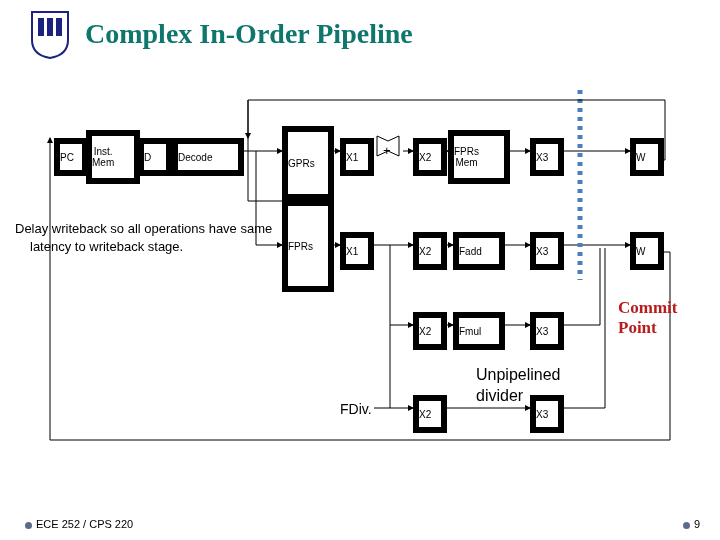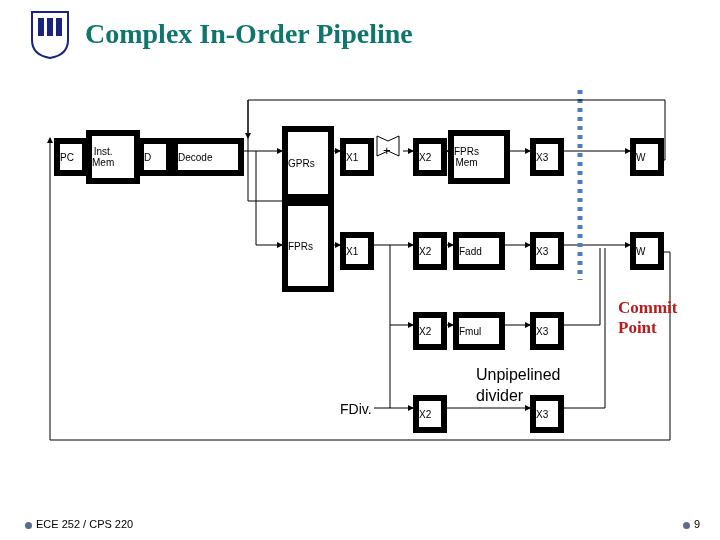--- a/index.html
+++ b/index.html
@@ -239,16 +239,17 @@
 <div class="label" style="left:476px; top:365px; width:80px; text-align:left; font-size:16px; white-space:pre">Unpipelined
 divider</div>
 <div class="box" style="left:530px; top:395px; width:22px; height:26px">
     <span>X3</span>
   </div>
 
 <div class="commit" style="left:618px; top:298px; white-space:pre">Commit
 Point</div>
 
 <div class="bodytext">
+  <div style="text-indent:-15px; padding-left:15px">Delay writeback so all operations have same latency to writeback stage.</div>
 </div>
 
 <div class="footer"><span class="bullet"></span><span>ECE 252 / CPS 220</span></div>
 <div class="pagenum"><span class="bullet"></span><span>9</span></div>
 
 </body></html>

